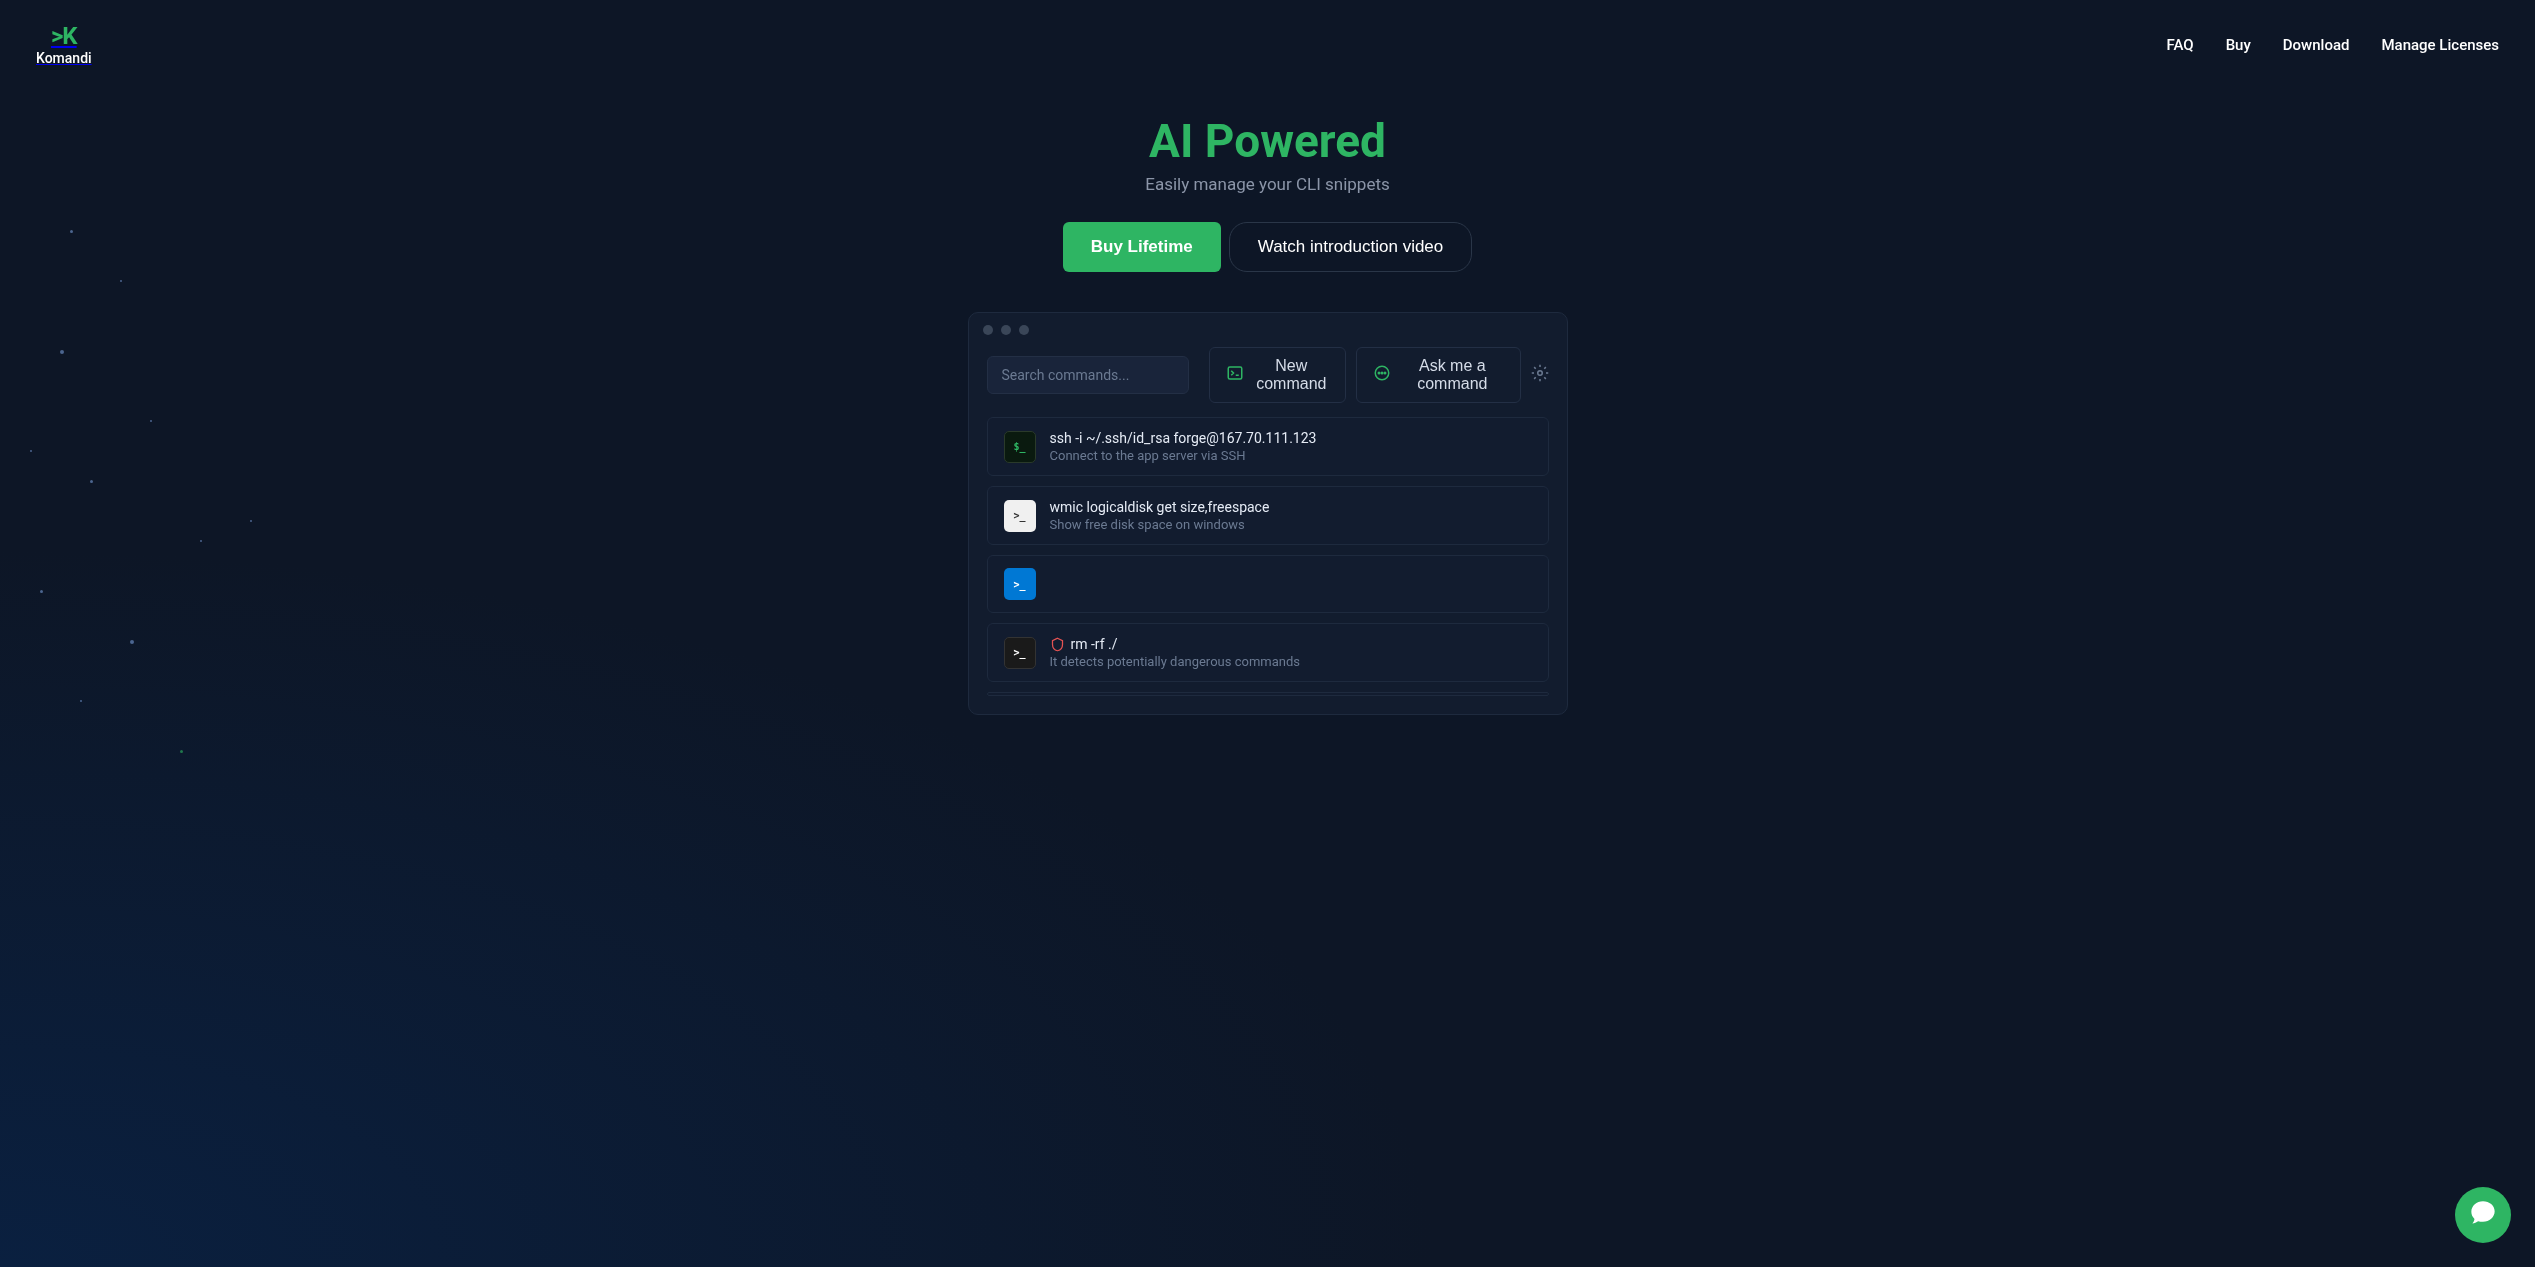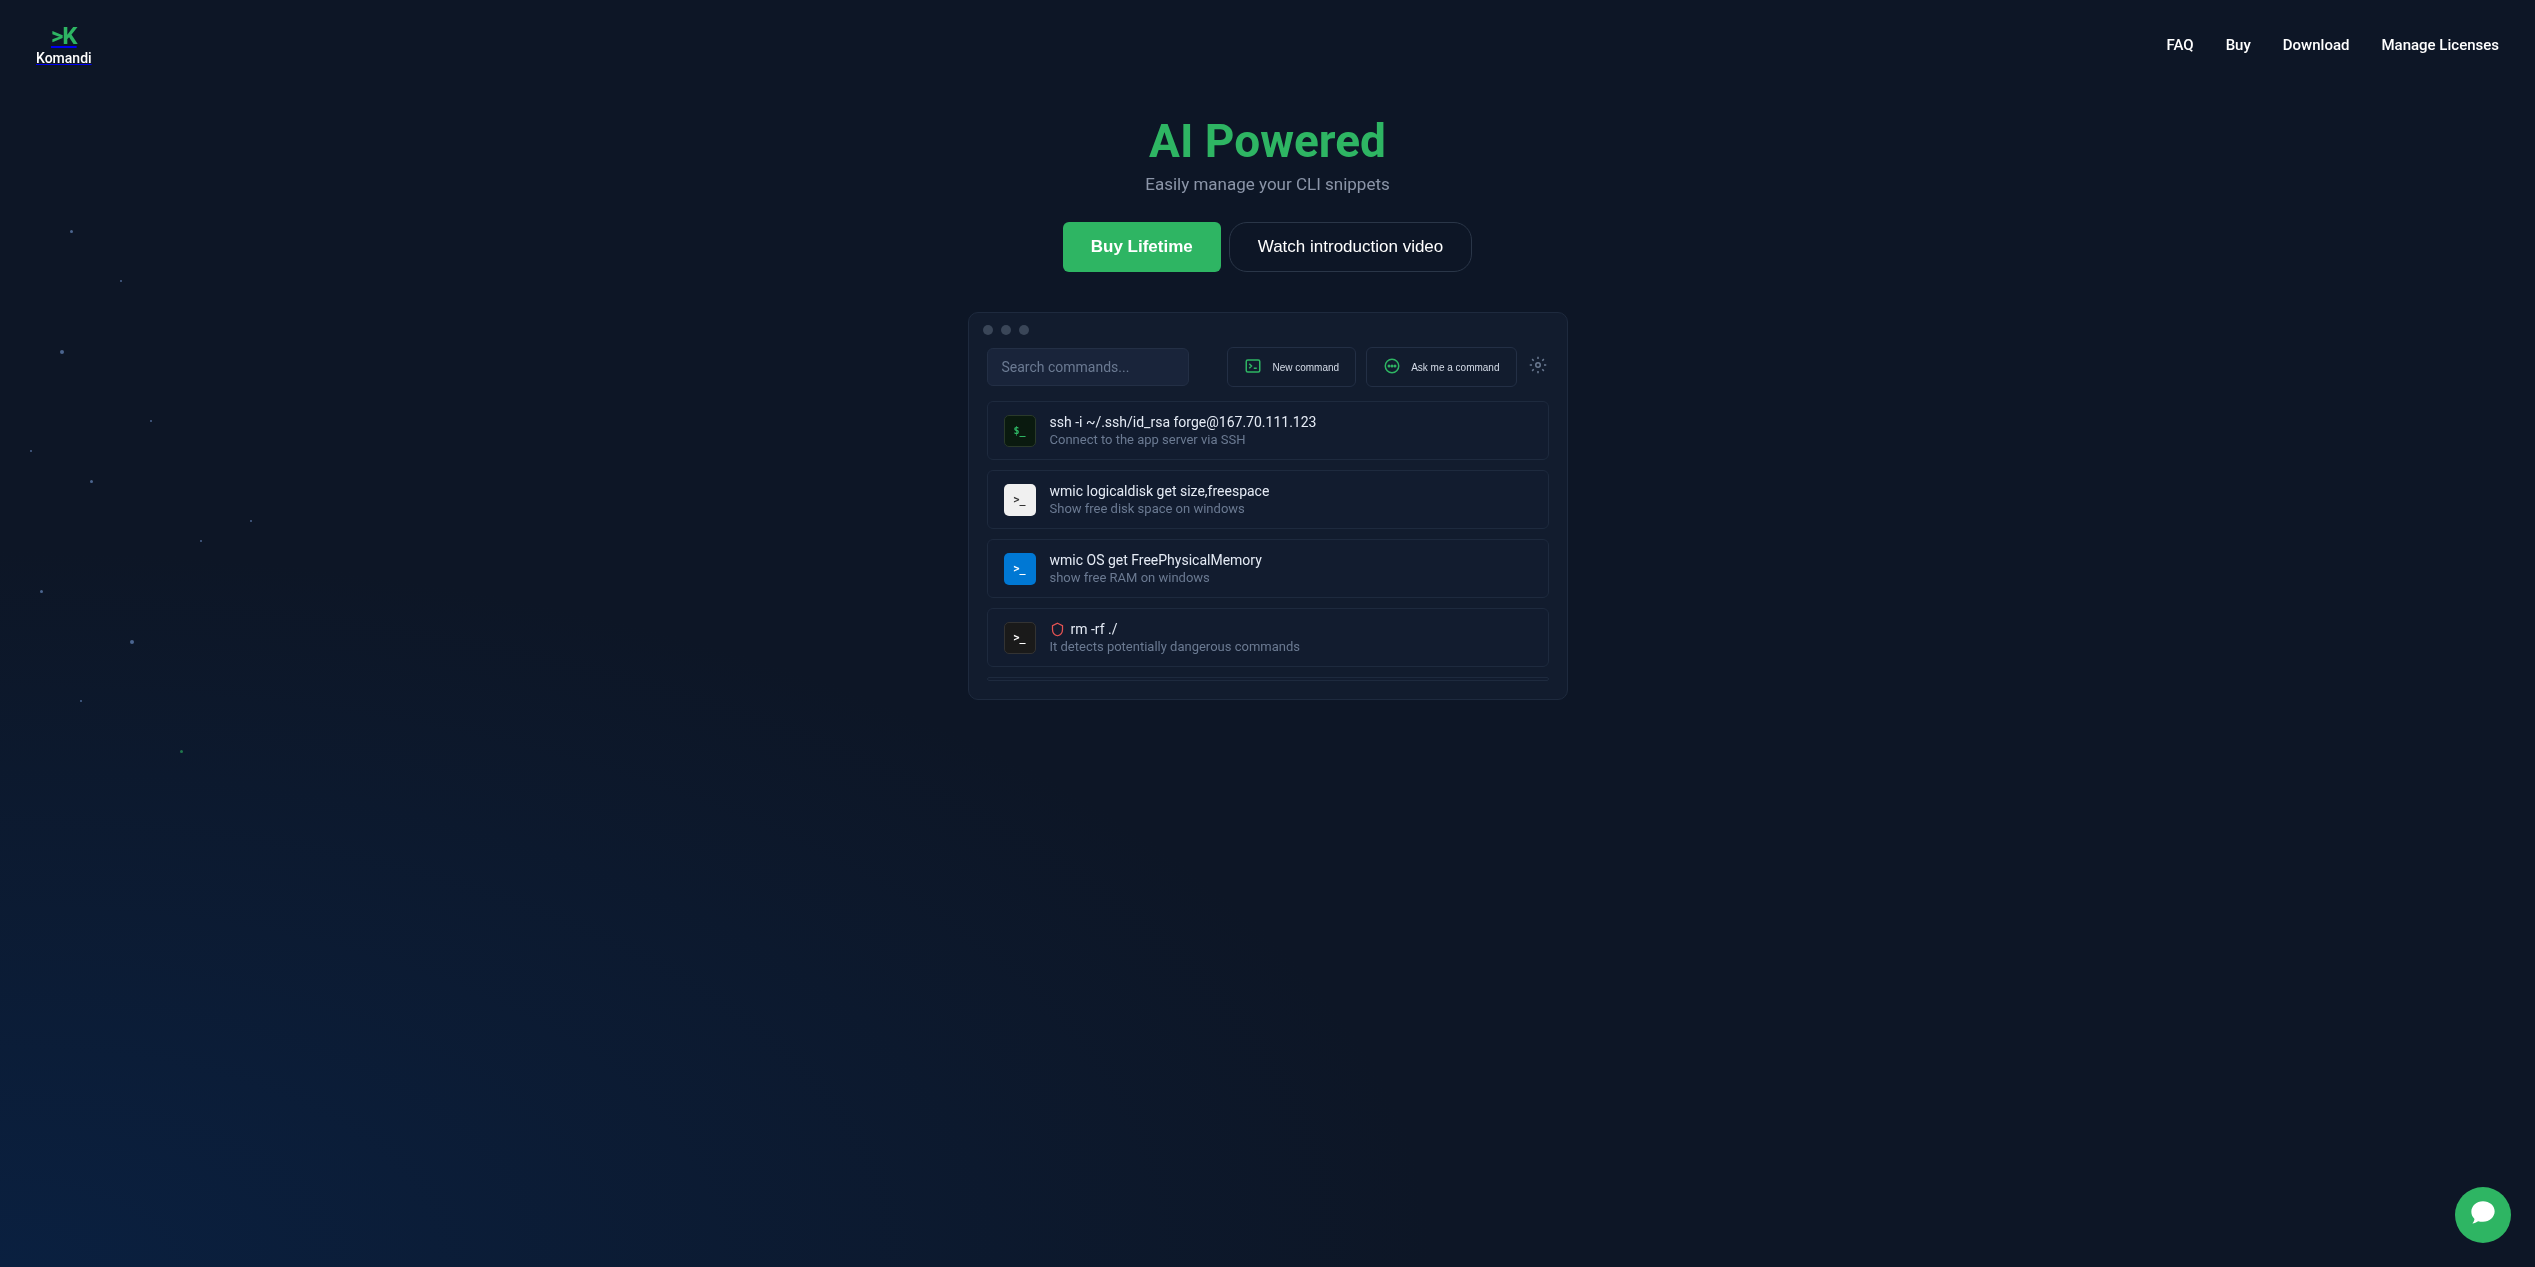--- a/index.html
+++ b/index.html
@@ -160,21 +160,21 @@
     }
     .toolbar-btn {
       display: flex;
       align-items: center;
       gap: 10px;
       background: #121c2e;
       border: 1px solid #232f45;
       border-radius: 6px;
       padding: 9px 16px;
       color: #d5dce8;
-      font-size: 10px;
+      font-size: 16px;
       cursor: pointer;
     }
     .toolbar-btn svg {
       width: 18px;
       height: 18px;
     }
     .icon-btn {
       display: flex;
       align-items: center;
       justify-content: center;
@@ -367,24 +367,20 @@
         </div>
       <div class="command-text">
         <div class="command-title">wmic logicaldisk get size,freespace</div>
         <div class="command-desc">Show free disk space on windows</div>
       </div>
     </div>
     <div class="command-item">
       <div class="command-icon ps-term">
           <span class="prompt-cmd">&gt;_</span>
         </div>
-      <div class="command-text">
-        <div class="command-title">wmic OS get FreePhysicalMemory</div>
-        <div class="command-desc">show free RAM on windows</div>
-      </div>
     </div>
     <div class="command-item">
       <div class="command-icon dark-term">
           <span class="prompt-cmd">&gt;_</span>
         </div>
       <div class="command-text">
         <div class="command-title">
           <span class="danger-icon">
             <svg width="15" height="15" viewBox="0 0 24 24" fill="none" stroke="currentColor" stroke-width="2">
                 <path d="M12 2l8 4v6c0 5-3.5 9-8 10-4.5-1-8-5-8-10V6l8-4z"></path>

